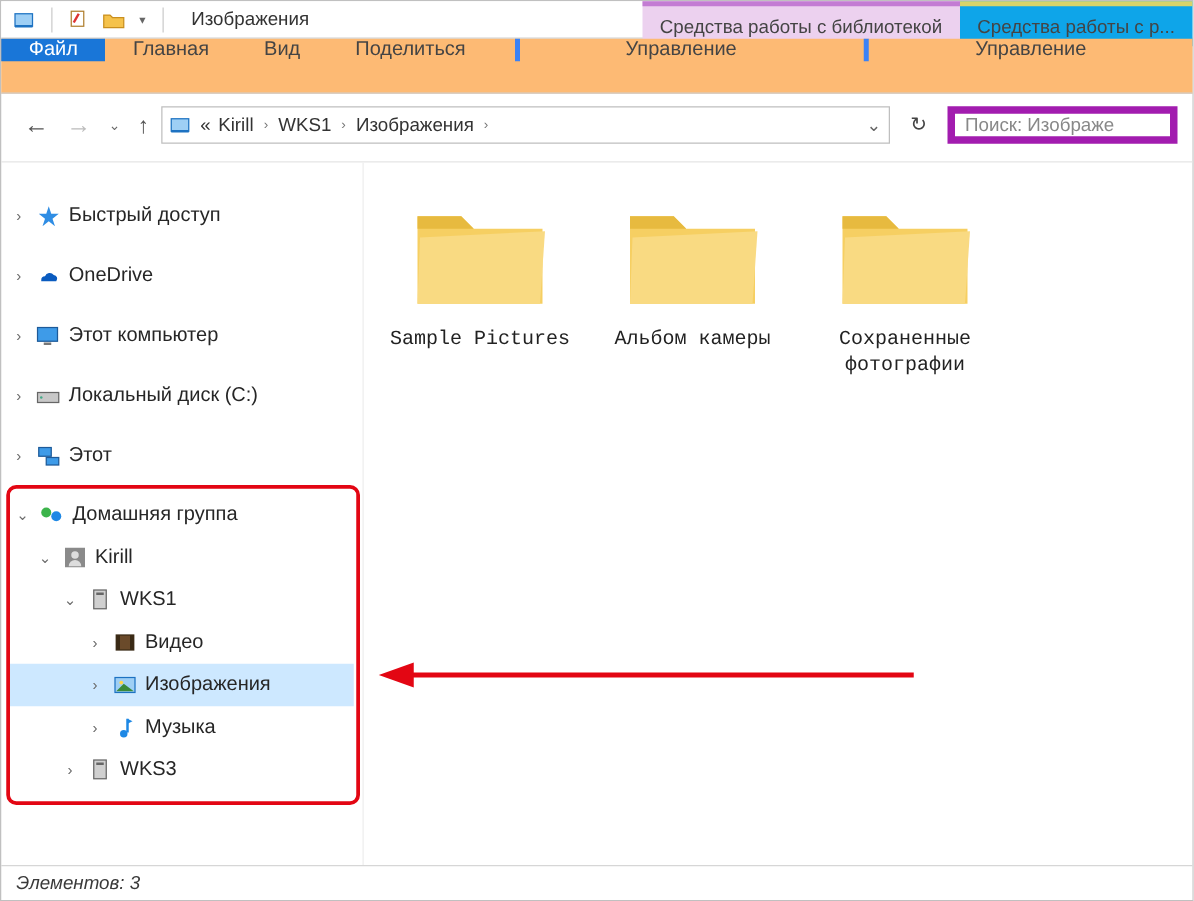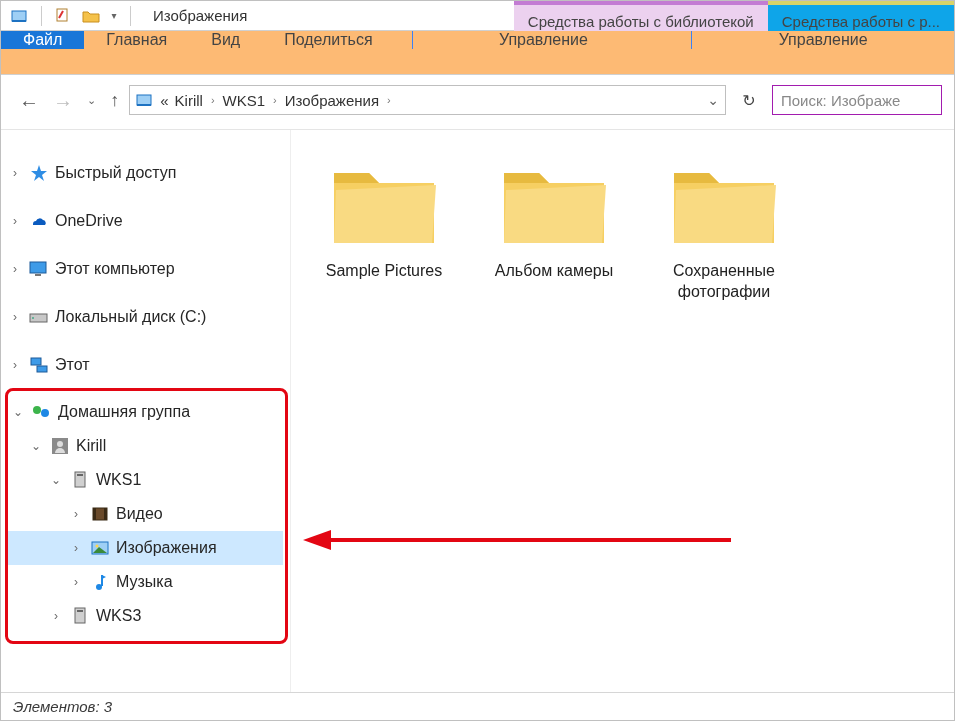--- a/index.html
+++ b/index.html
@@ -13,54 +13,54 @@
   .sep { width: 1px; height: 20px; background: #ccc; margin: 0 4px; }
   .title-text { padding: 0 10px; display: flex; align-items: center; font-size: 15px; color: #333; }
   .context-tab { padding: 16px 14px; display: flex; align-items: center; font-size: 15px; color: #444; border-top: 4px solid transparent; }
   .ctx1 { background: #ecd1ef; border-top-color: #c37cd3; margin-left: auto; }
   .ctx2 { background: #0ea5e9; border-top-color: #d8d36a; }
 
   
   .ribbon { display: flex; align-items: flex-start; height: 44px; border-bottom: 1px solid #d0d0d0; background: #fdba74; }
   .ribbon-tab { padding: 0 22px; display: flex; align-items: center; font-size: 16px; color: #444; }
   .ribbon-tab.file { background: #1976d8; color: #fff; }
-  .ribbon-group { flex: 1; text-align: center; display: flex; align-items: center; justify-content: center; font-size: 16px; color: #444; border-left: 1px solid #3b82f6; margin-left: 17px; }
+  .ribbon-group { flex: 1; text-align: center; display: flex; align-items: center; justify-content: center; font-size: 16px; color: #444; border-left: 4px solid #3b82f6; margin-left: 17px; }
 
   
   .navrow { display: flex; align-items: center; gap: 10px; padding: 10px 12px 14px 18px; border-bottom: 1px solid #e5e5e5; }
   .nav-arrows { display: flex; align-items: center; gap: 14px; color: #555; }
   .nav-arrows .disabled { color: #bdbdbd; }
   .addr { flex: 1; display: flex; align-items: center; gap: 6px; border: 1px solid #bfbfbf; height: 30px; padding: 0 6px; }
   .crumb { color: #333; font-size: 15px; }
   .chev { color: #777; font-size: 11px; padding: 0 2px; }
   .addr-fill { flex: 1; }
   .addr-v { color: #666; }
   .refresh { width: 26px; height: 26px; display: flex; align-items: center; justify-content: center; color: #444; font-size: 16px; }
-  .search { width: 170px; height: 30px; border: 1px solid #a21caf; display: flex; align-items: center; padding: 0 8px; color: #888; font-size: 15px; }
+  .search { width: 184px; height: 30px; border: 6px solid #a21caf; display: flex; align-items: center; padding: 0 8px; color: #888; font-size: 15px; }
 
   
   .body { flex: 1; display: flex; overflow: hidden; }
   .tree { width: 290px; padding: 26px 2px 8px 4px; overflow: auto; border-right: 1px solid #eee; }
   .content { flex: 1; padding: 18px 8px; display: flex; align-items: flex-start; gap: 0; position: relative; }
 
   
   .node { display: flex; align-items: center; gap: 6px; height: 34px; padding: 0 4px 0 2px; font-size: 16px; color: #262626; cursor: default; }
   .toggle { width: 16px; text-align: center; color: #6b6b6b; font-size: 12px; }
   .ticon { width: 20px; height: 20px; display: flex; align-items: center; justify-content: center; }
   .node.sel { background: #cde8ff; }
   .highlight-box { border: 3px solid #e30613; border-radius: 8px; margin-top: 6px; padding: 4px 2px 8px 0; }
   .indent1 { padding-left: 20px; }
   .indent2 { padding-left: 40px; }
   .indent3 { padding-left: 60px; }
   .spacer { height: 14px; }
 
   
   .fitem { width: 170px; display: flex; flex-direction: column; align-items: center; text-align: center; font-size: 16px; color: #222; }
   .fitem .folder-icon { width: 120px; height: 105px; margin-bottom: 8px; }
-  .fitem .label { line-height: 1.3; }
+  .fitem .label { line-height: 1.3; font-family: Liberation Mono, monospace; }
 
   
   .arrow-annot { position: absolute; left: 10px; top: 395px; }
 
   
   .status { height: 28px; border-top: 1px solid #d6d6d6; display: flex; align-items: center; padding: 0 12px; font-size: 15px; color: #3a3a3a; font-style: italic; }
 
   
   svg { display: block; }
 </style>

